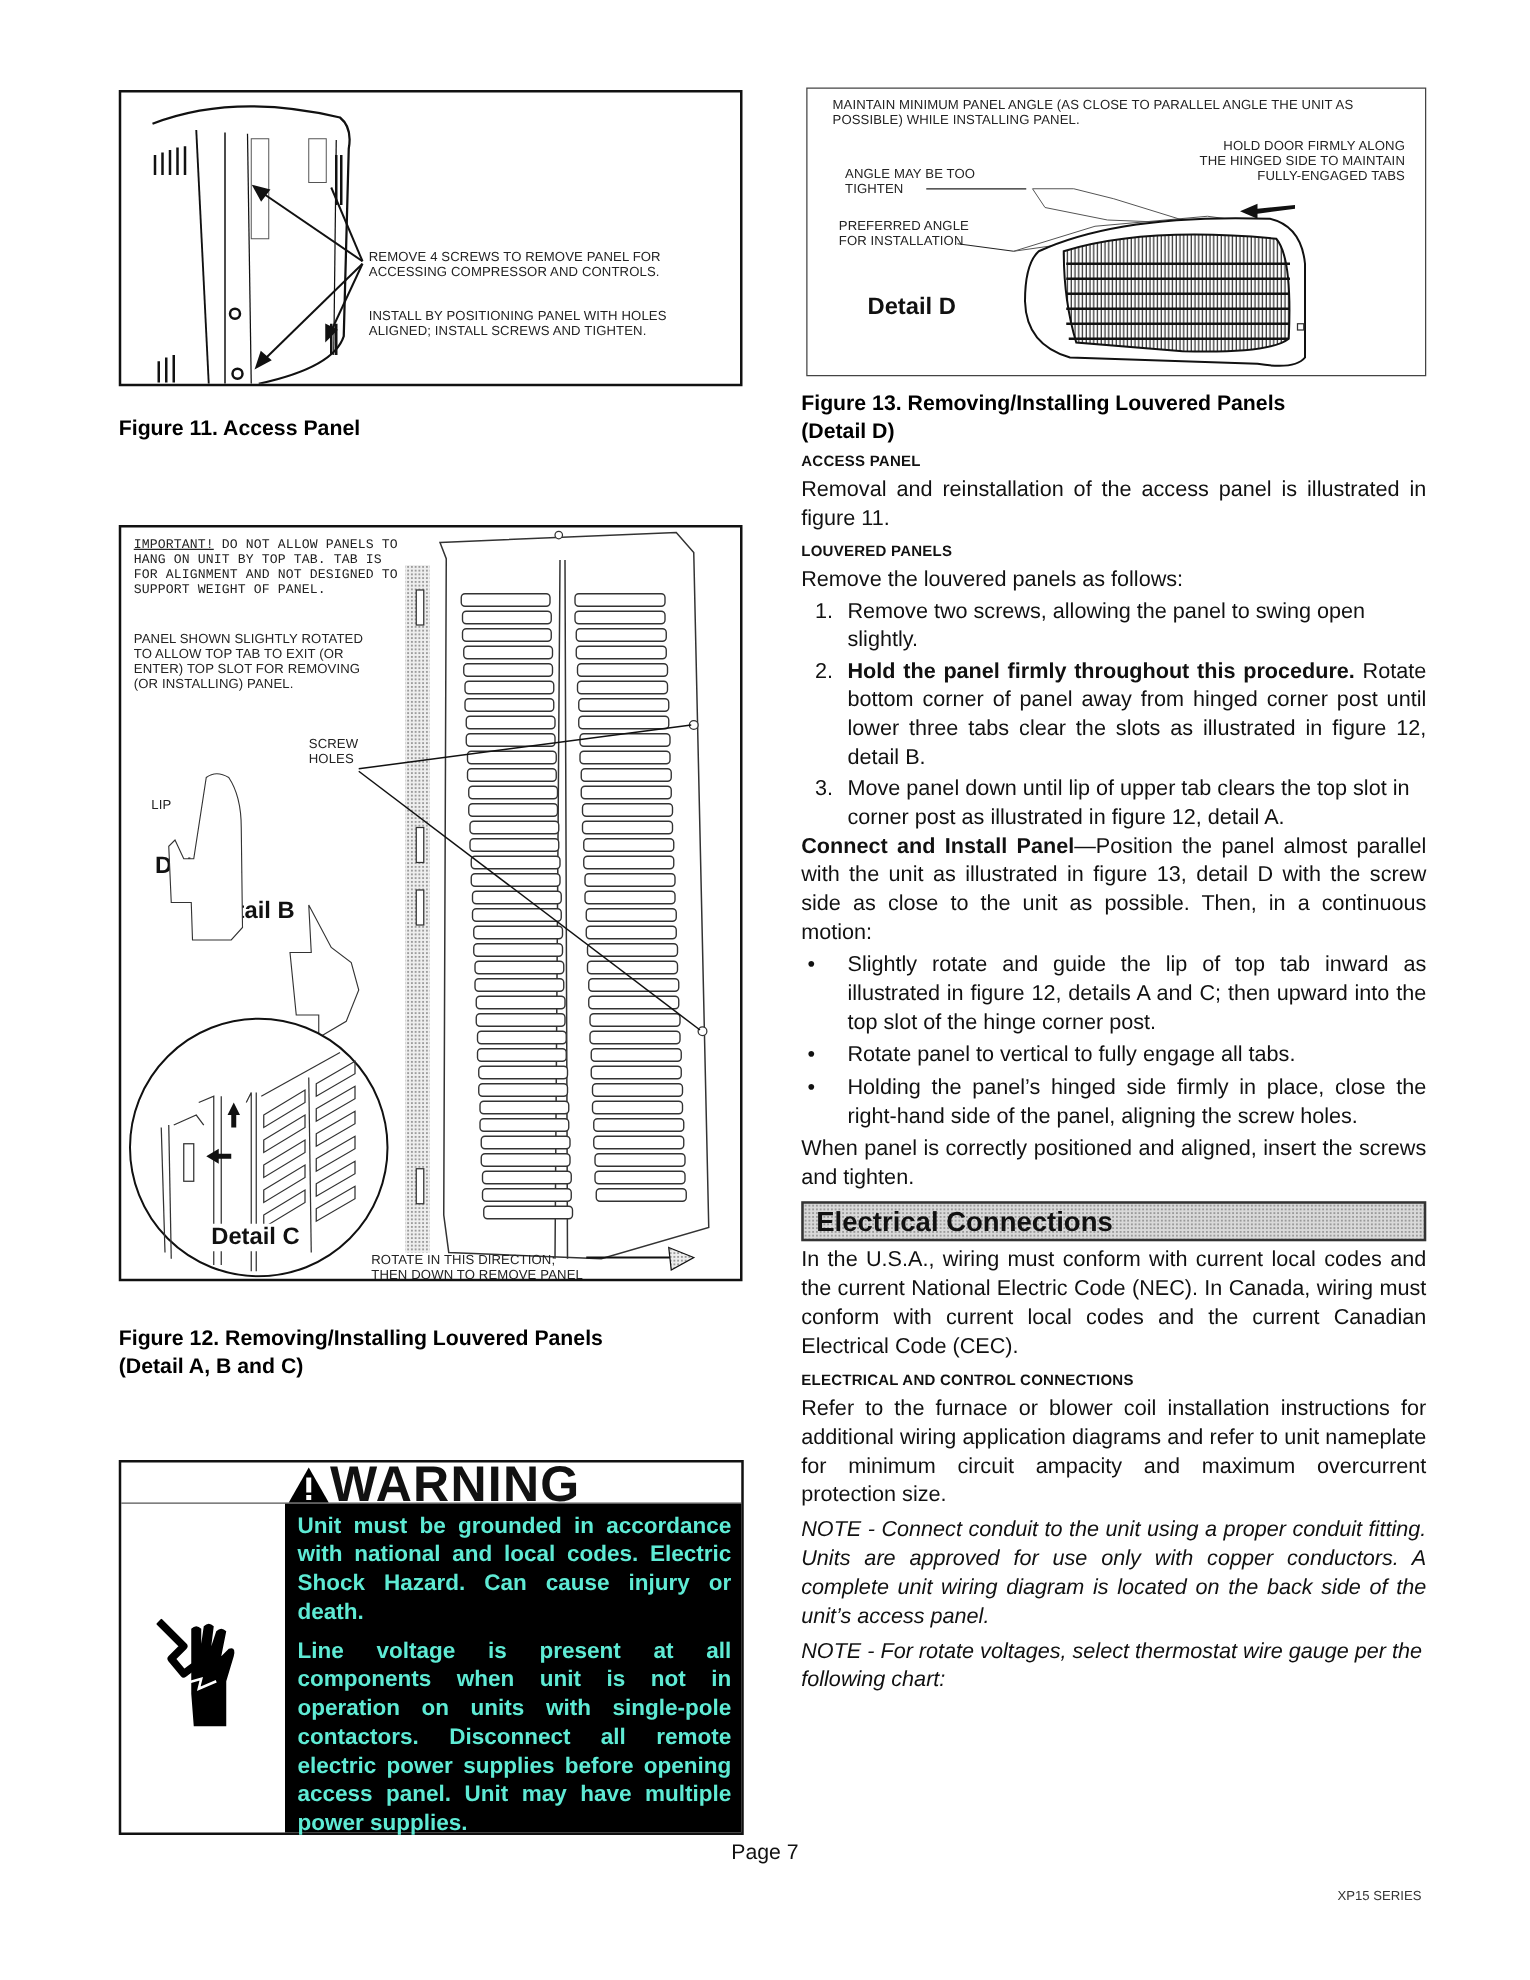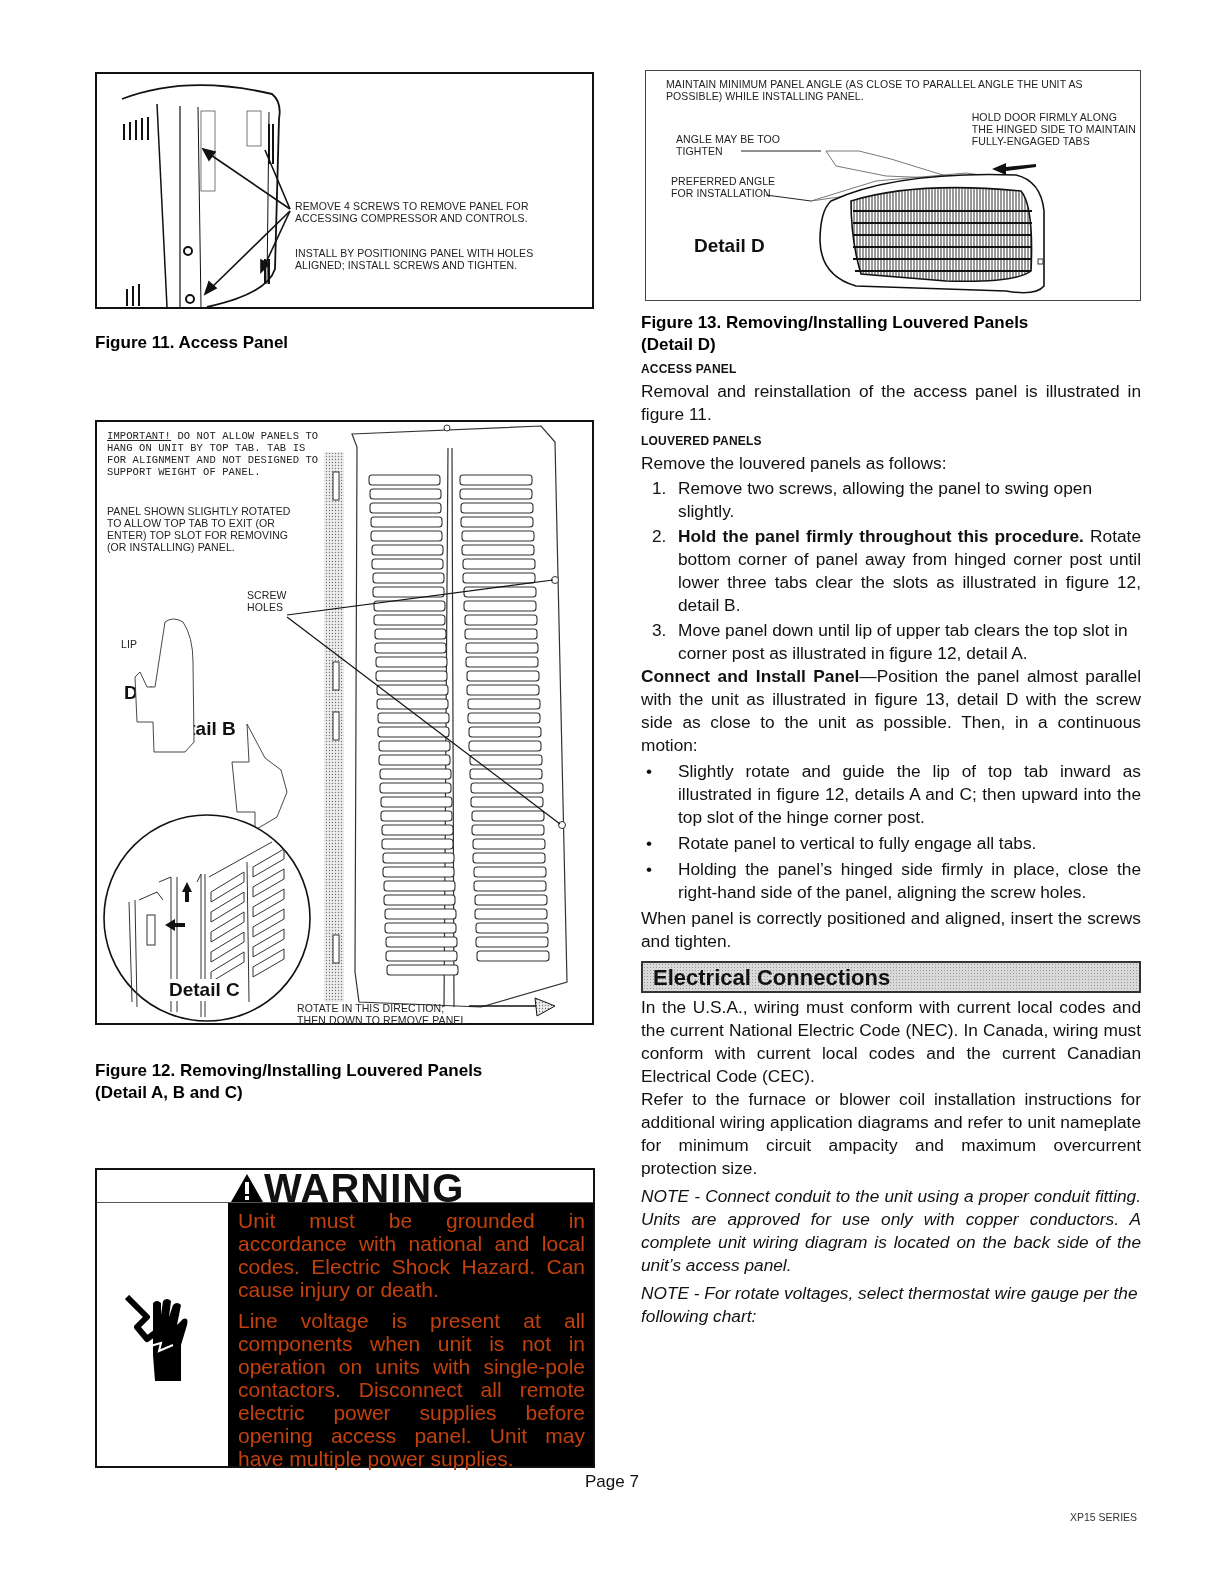--- a/index.html
+++ b/index.html
@@ -27,21 +27,21 @@
     font-weight: bold; font-size: 22px; line-height: 29px;
     background-color: #d9d9d9;
     background-image: radial-gradient(#9a9a9a 0.8px, transparent 0.9px);
     background-size: 3px 3px;
   }
 
   
   .warn-box { position: absolute; left: 95px; top: 1168px; width: 500px; height: 300px; border: 2px solid #111; }
   .warn-title { position: absolute; left: 0; top: 0; width: 100%; height: 33px; border-bottom: 1px solid #555; }
   .warn-title-text { position: absolute; left: 133px; top: -4px; font-weight: bold; font-size: 40px; letter-spacing: 1px; }
-  .warn-black { position: absolute; left: 131px; top: 33px; right: 0; bottom: 0; background: #000; color: #c2410c; padding: 6px 8px 0 10px; font-weight: normal; font-size: 21px; line-height: 23px; text-align: justify; }
+  .warn-black { position: absolute; left: 131px; top: 33px; right: 0; bottom: 0; background: #000; color: #5eead4; padding: 6px 8px 0 10px; font-weight: bold; font-size: 18px; line-height: 23px; text-align: justify; }
   .warn-black p + p { margin-top: 8px; }
 </style>
 </head>
 <body>
 
 <div class="fig-box" style="left:95px; top:72px; width:499px; height:237px;">
   <svg width="200" height="233" viewBox="0 0 200 233" style="position:absolute; left:0; top:0;">
     <path d="M25 25 Q90 0 175 20 Q185 28 182 45 L178 195 Q170 220 110 233" fill="none" stroke="#111" stroke-width="1.8"></path>
     <line x1="60" y1="30" x2="70" y2="233" stroke="#111" stroke-width="1.5"></line>
     <line x1="83" y1="32" x2="83" y2="233" stroke="#111" stroke-width="1.2"></line>
@@ -251,21 +251,21 @@
     <path d="M22 52 L36 48 L34 56 L48 50" fill="none" stroke="#fff" stroke-width="2"></path>
   </svg>
   <div class="warn-black">
     <p>Unit must be grounded in accordance with national and local codes. Electric Shock Hazard. Can cause injury or death.</p>
     <p>Line voltage is present at all components when unit is not in operation on units with single-pole contactors. Disconnect all remote electric power supplies before opening access panel. Unit may have multiple power supplies.</p>
   </div>
 </div>
 
 <div class="fig-box" style="left:645px; top:70px; width:496px; height:231px; border-width:1.5px; border-color:#444;">
   <div class="small-caps-label abs" style="left:20px; top:7px; width:440px;">MAINTAIN MINIMUM PANEL ANGLE (AS CLOSE TO PARALLEL ANGLE THE UNIT AS POSSIBLE) WHILE INSTALLING PANEL.</div>
-  <div class="small-caps-label abs" style="right:4px; top:40px; text-align:left;">
+  <div class="small-caps-label abs" style="right:16px; top:40px; text-align:right;">
     <div>HOLD DOOR FIRMLY ALONG</div>
     <div>THE HINGED SIDE TO MAINTAIN</div>
     <div>FULLY-ENGAGED TABS</div>
   </div>
   <div class="small-caps-label abs" style="left:30px; top:62px;">
     <div>ANGLE MAY BE TOO</div>
     <div>TIGHTEN</div>
   </div>
   <div class="small-caps-label abs" style="left:25px; top:104px;">
     <div>PREFERRED ANGLE</div>
@@ -316,19 +316,20 @@
   <p class="para"><b>Connect and Install Panel</b><span>—Position the panel almost parallel with the unit as illustrated in figure 13, detail D with the screw side as close to the unit as possible. Then, in a continuous motion:</span></p>
   <ul class="bul">
     <li style="text-align:justify;"><span class="dot">•</span><span>Slightly rotate and guide the lip of top tab inward as illustrated in figure 12, details A and C; then upward into the top slot of the hinge corner post.</span></li>
     <li><span class="dot">•</span><span>Rotate panel to vertical to fully engage all tabs.</span></li>
     <li style="text-align:justify;"><span class="dot">•</span><span>Holding the panel’s hinged side firmly in place, close the right-hand side of the panel, aligning the screw holes.</span></li>
   </ul>
   <p class="para" style="margin-top:3px;">When panel is correctly positioned and aligned, insert the screws and tighten.</p>
 
   <div class="banner">Electrical Connections</div>
   <p class="para" style="margin-top:3px;">In the U.S.A., wiring must conform with current local codes and the current National Electric Code (NEC). In Canada, wiring must conform with current local codes and the current Canadian Electrical Code (CEC).</p>
+  <div class="h-section" style="margin-top:5px;">ELECTRICAL AND CONTROL CONNECTIONS</div>
   <p class="para">Refer to the furnace or blower coil installation instructions for additional wiring application diagrams and refer to unit nameplate for minimum circuit ampacity and maximum overcurrent protection size.</p>
   <p class="para italic" style="margin-top:5px;">NOTE - Connect conduit to the unit using a proper conduit fitting. Units are approved for use only with copper conductors. A complete unit wiring diagram is located on the back side of the unit’s access panel.</p>
   <p class="italic" style="margin-top:5px;">NOTE - For rotate voltages, select thermostat wire gauge per the following chart:</p>
 </div>
 
 <div class="abs" style="left:585px; top:1472px; font-size:17px;">Page 7</div>
 <div class="abs" style="left:1070px; top:1511px; font-size:10.5px; color:#333;">XP15 SERIES</div>
 
 </body></html>

